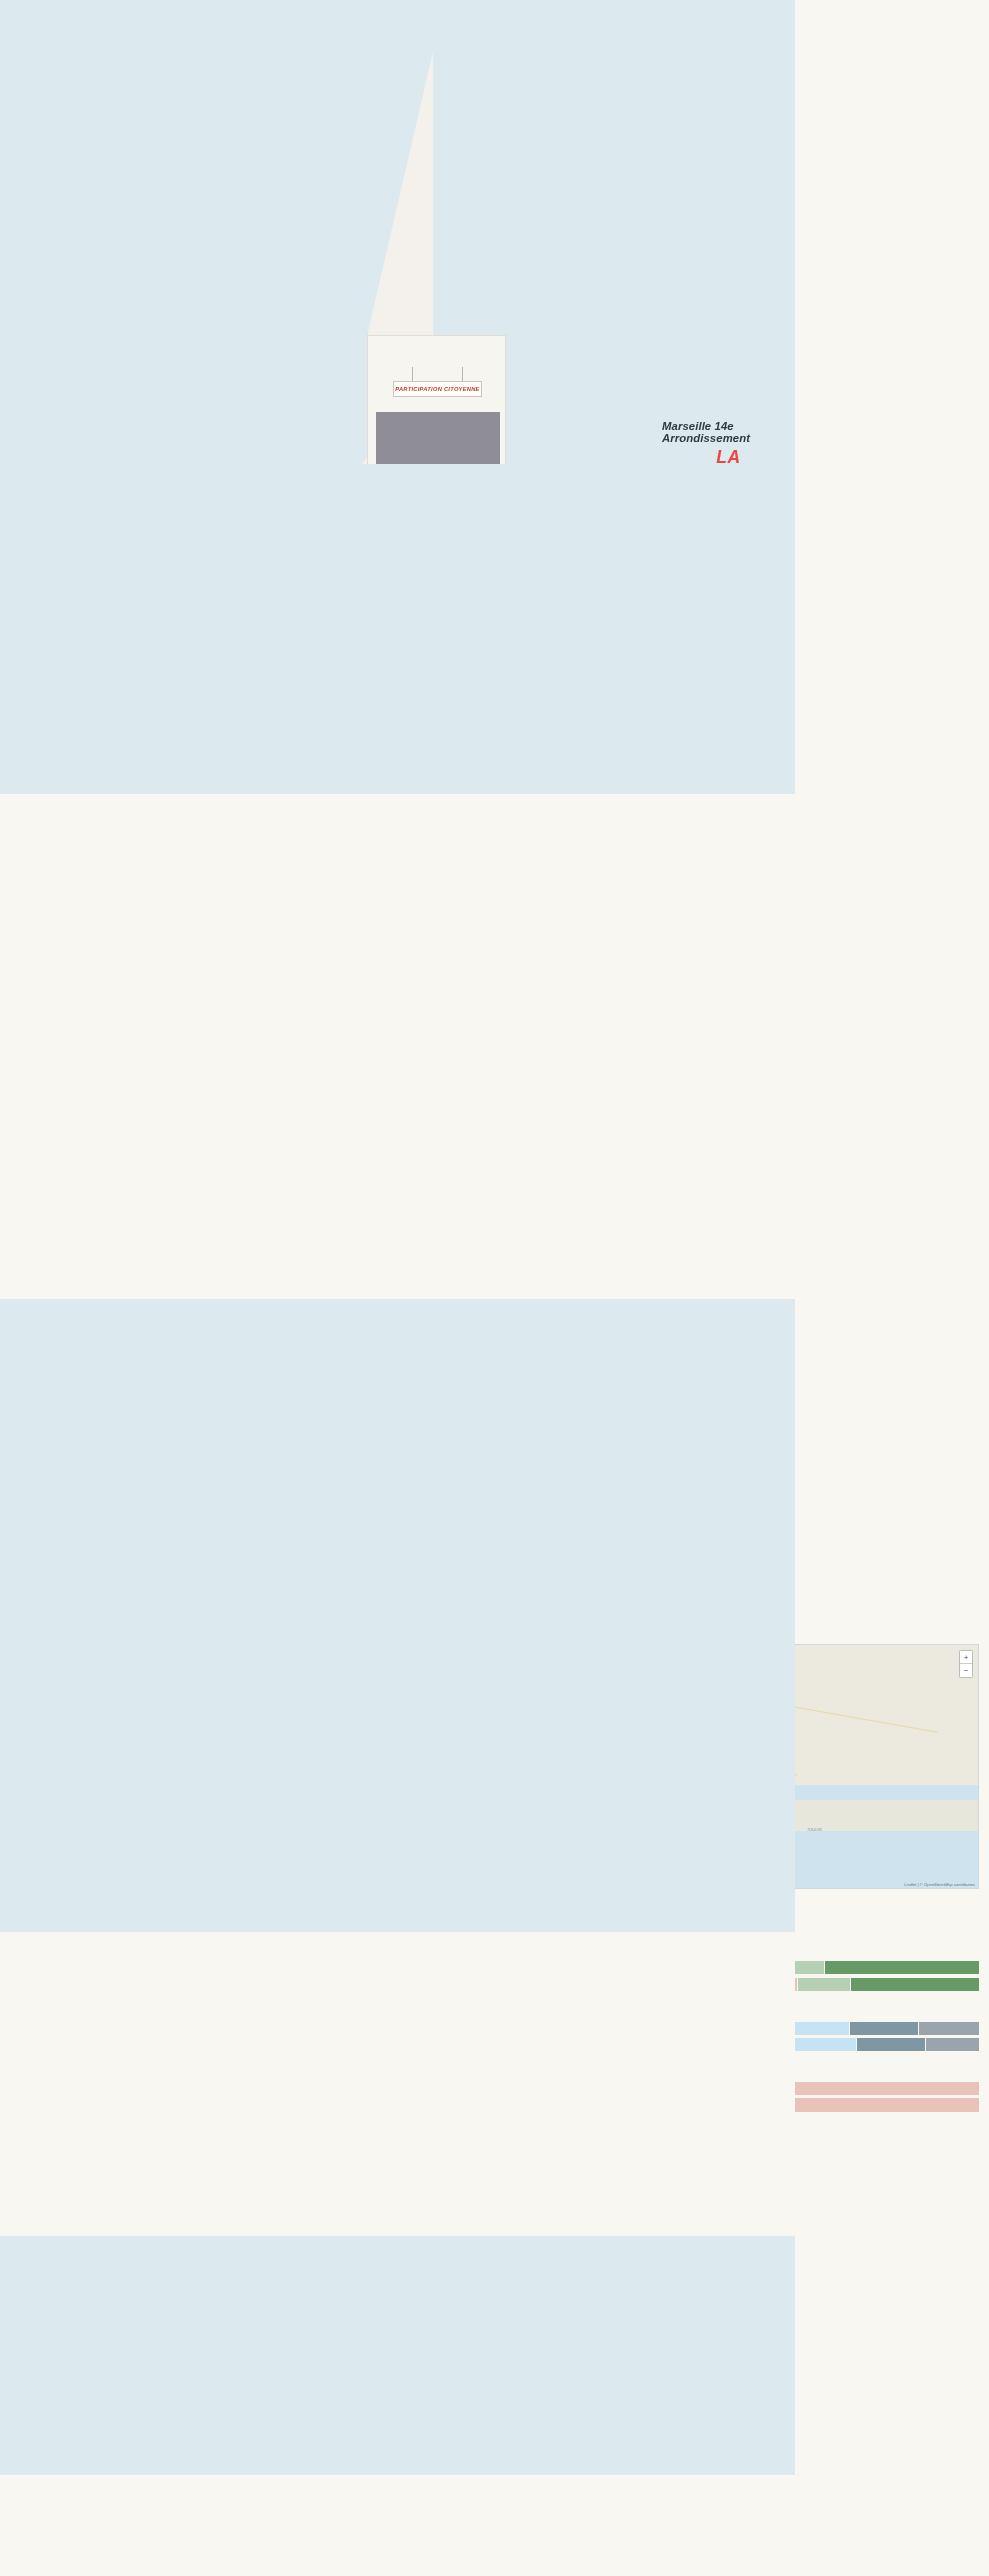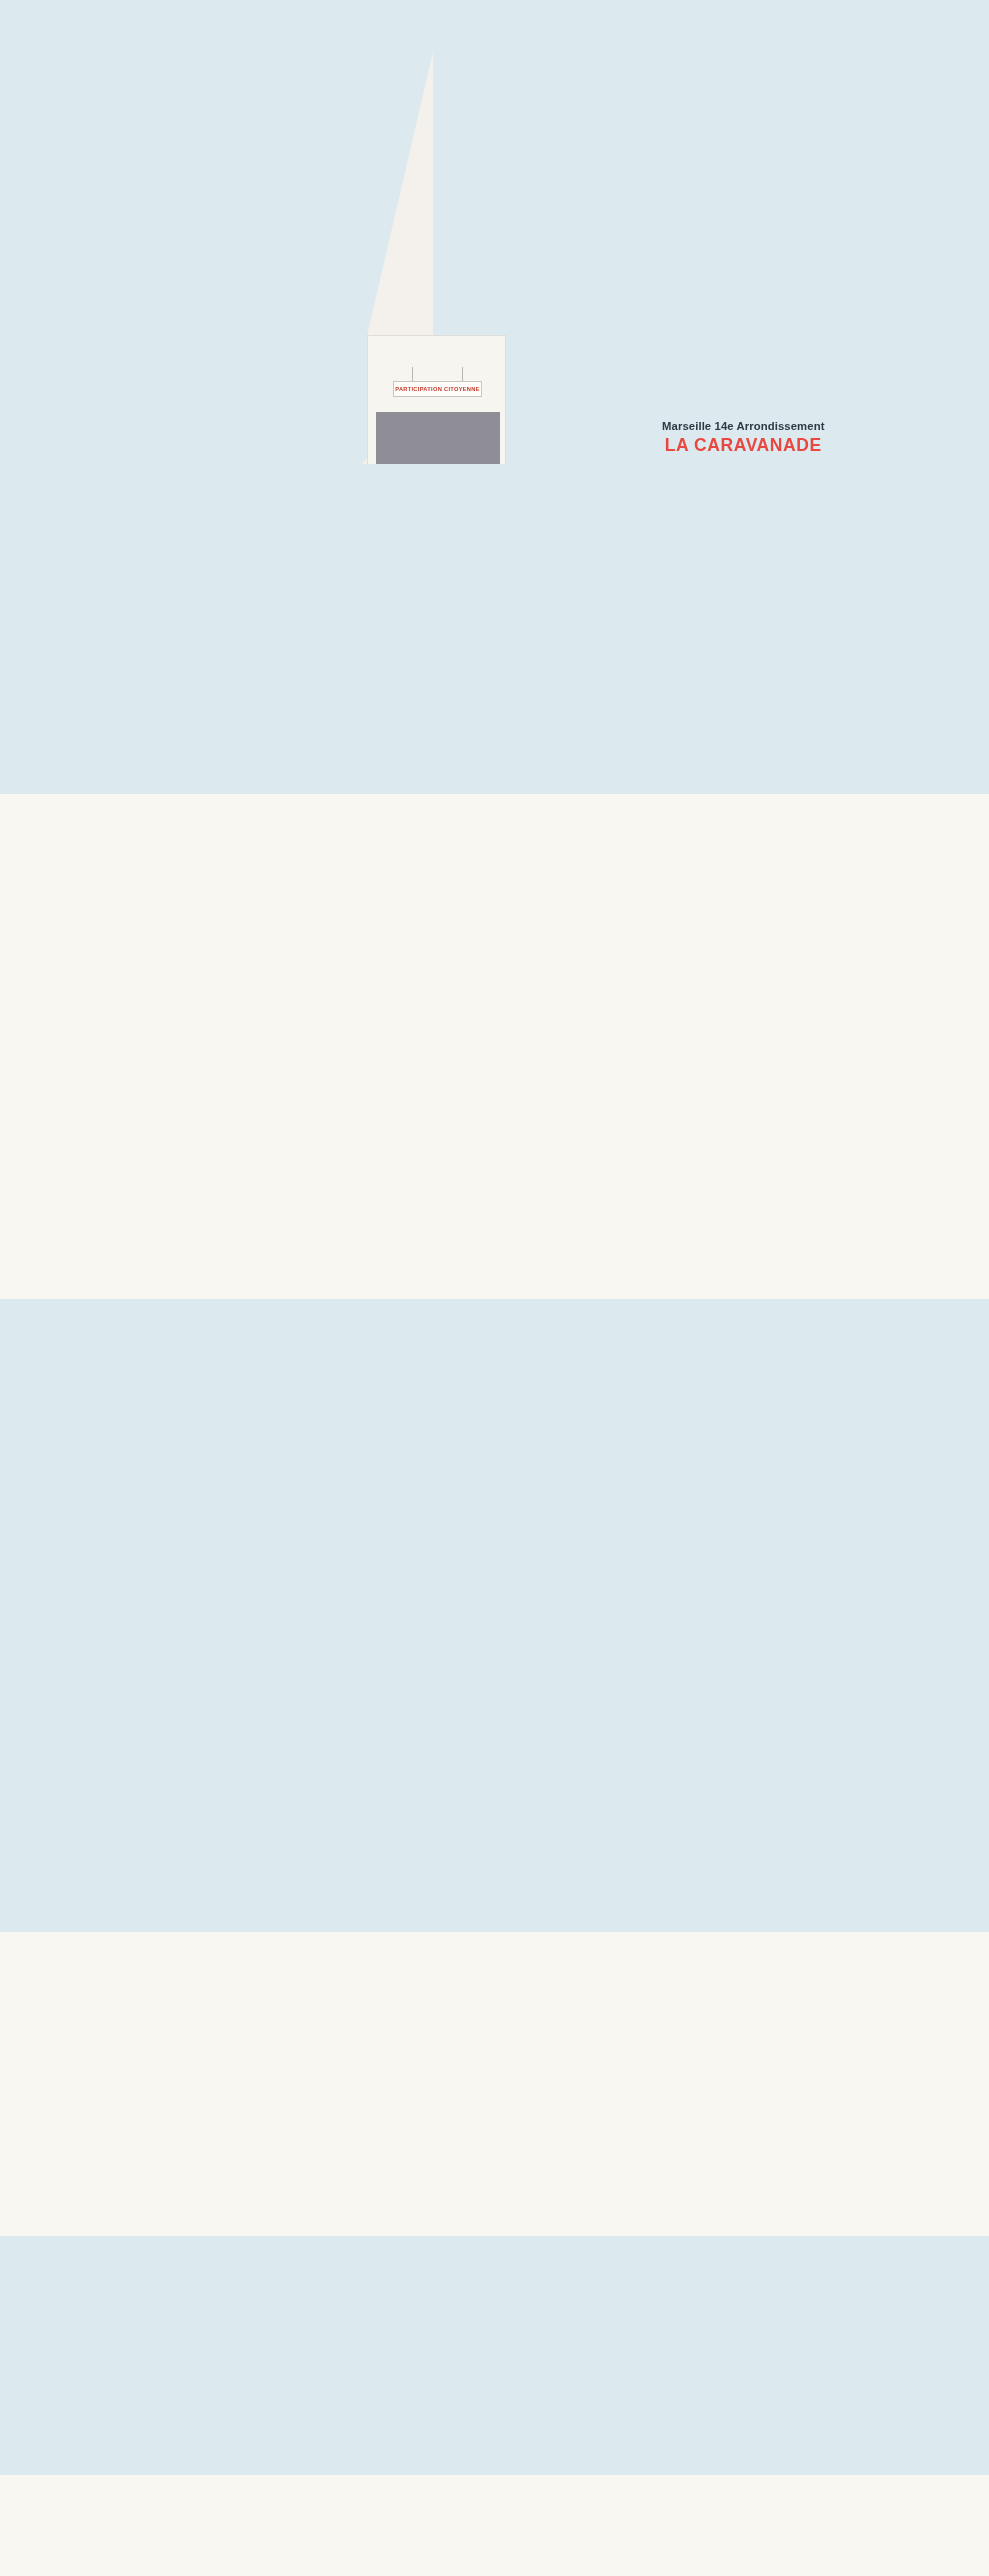--- a/index.html
+++ b/index.html
@@ -3,21 +3,21 @@
 <meta charset="utf-8">
 <style>
   * { box-sizing: border-box; }
   html, body { margin:0; padding:0; }
   body {
     width: 989px;
     font-family: "Liberation Sans", sans-serif;
     color: #2f3a42;
     background: #f9f7f2;
   }
-  .section { position: relative; width:989px; }
+  .section { position: relative; width:795px;font-style:italic; }
   .bg-blue { background:#dce9ef; }
   .bg-cream { background:#f9f7f2; }
 
   
   #hero { height: 464px; overflow:hidden; }
   .hero-title-wrap { position:absolute; left:662px; top:420px; }
   .hero-loc { font-size:11.3px; font-weight:bold; letter-spacing:0.1px; color:#2f3a42; font-family:"Liberation Sans",sans-serif; }
   .hero-name { font-size:17.5px; font-weight:bold; color:#e8483f; letter-spacing:0.6px; margin-top:3.1px;text-align:center; }
 
   

